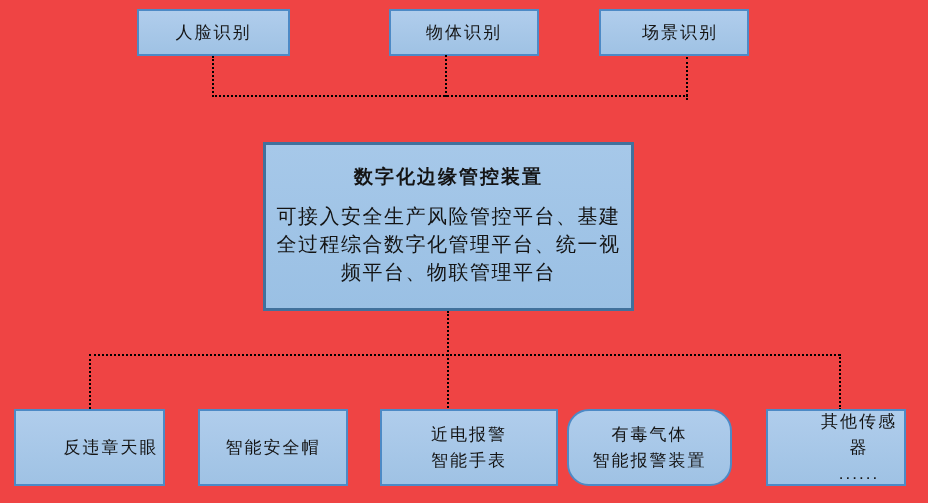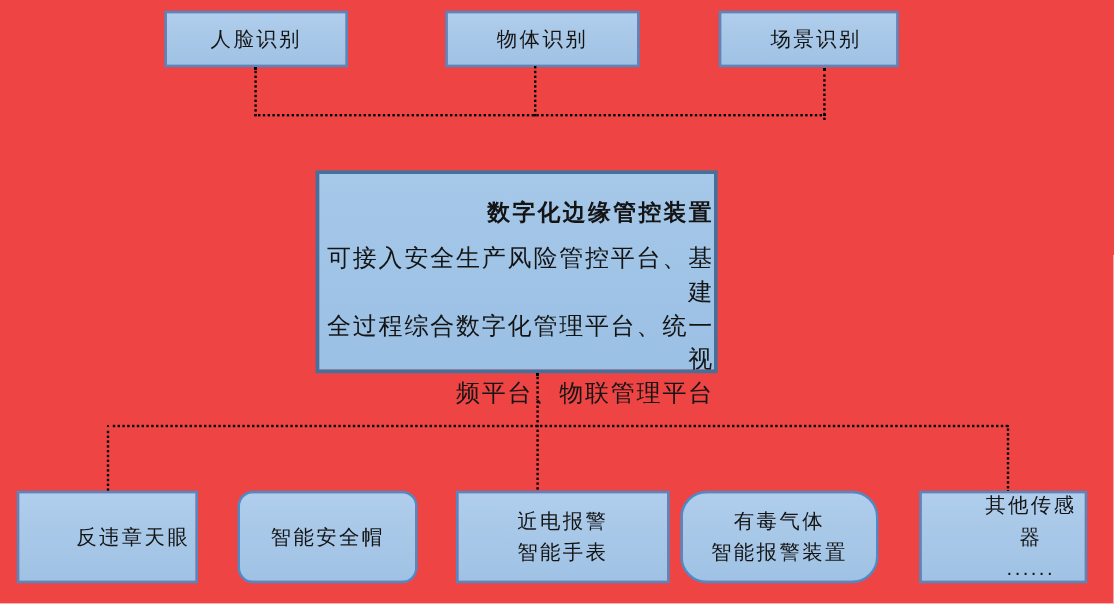--- a/index.html
+++ b/index.html
@@ -22,37 +22,37 @@
     text-align: center;
     color: #141414;
     font-size: 17px;
     letter-spacing: 2px;
     line-height: 26px;
     white-space: pre-line;
   }
   .top-node { top: 9px; height: 47px; }
   .bottom-node { top: 409px; height: 77px; }
   #node-face    { left: 137px; width: 153px; }
-  #node-object  { left: 371px; width: 162px; }
+  #node-object  { left: 389px; width: 150px; }
   #node-scene   { left: 599px; width: 150px; padding-left: 12px; }
   #node-tianyan { left: 14px;  width: 151px; padding-left: 43px; }
-  #node-helmet  { left: 198px; width: 150px; border-radius: 13px; }
+  #node-helmet  { left: 198px; width: 150px; }
   #node-watch   { left: 380px; width: 178px; }
   #node-gas     { left: 567px; width: 165px; border-radius: 22px; }
   #node-other   { left: 766px; width: 140px; padding-left: 46px; }
 
   #center-node {
     position: absolute;
     box-sizing: border-box;
     left: 263px; top: 142px;
-    width: 335px; height: 169px;
+    width: 371px; height: 169px;
     background: linear-gradient(180deg, #a6c8e9 0%, #9ac0e4 100%);
     border: 3px solid #41719c;
     color: #141414;
-    text-align: right;
+    text-align: center;
   }
   .center-title {
     margin-top: 19px;
     font-size: 19px;
     font-weight: bold;
     letter-spacing: 2px;
   }
   .center-body {
     margin-top: 12px;
     font-size: 20px;

